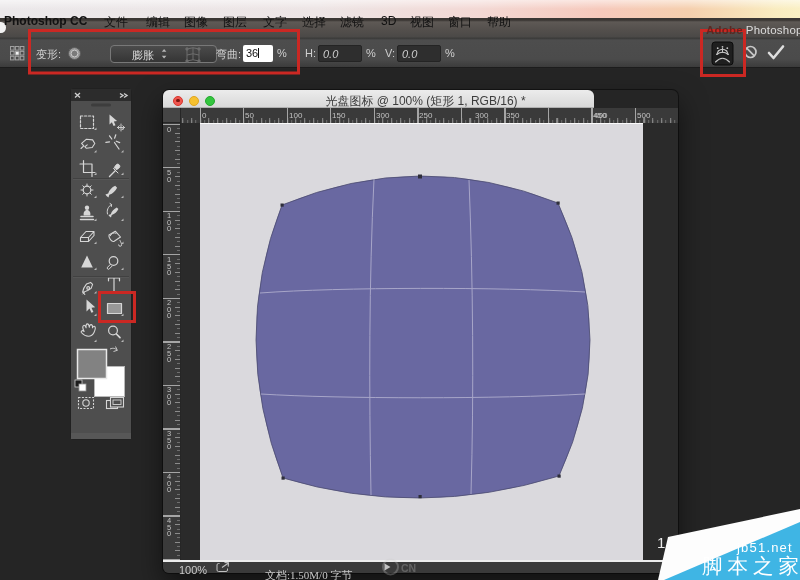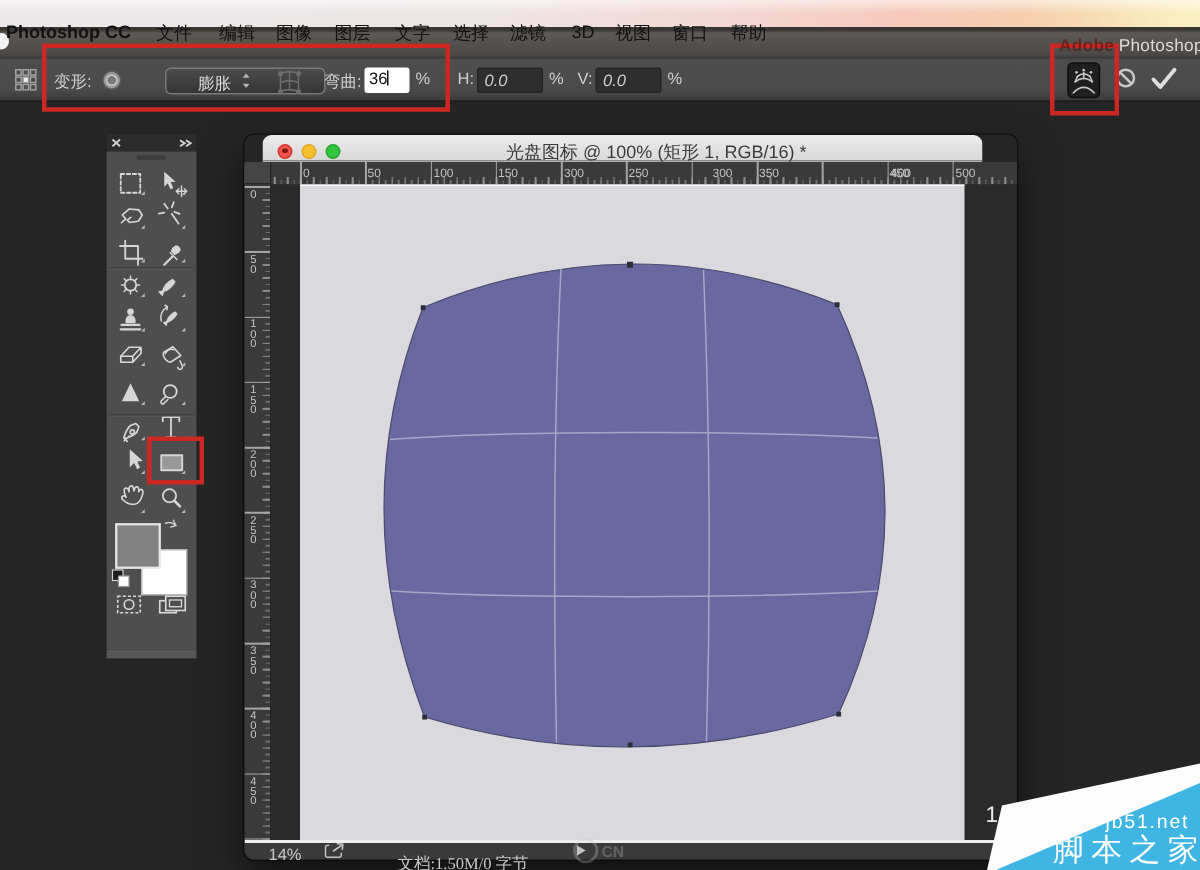--- a/index.html
+++ b/index.html
@@ -26,21 +26,21 @@
     background:linear-gradient(#4b4b4b,#353535); border:1px solid #787878;
     border-radius:4px; color:#e0e0e0; font-size:11px;margin-left:47px; }
   .inpw { position:absolute; left:243px; top:45px; width:30px; height:17px;
     background:#fff; border-radius:2px; color:#111; font-size:11px; padding:2px 0 0 3px; }
   .inpd { position:absolute; top:45px; width:44px; height:17px; background:#2e2e2e;
     border:1px solid #242424; border-radius:2px; color:#cccccc; font-size:11px; padding:2px 0 0 4px;font-style:italic; }
 
   
   #win { position:absolute; left:163px; top:90px; width:515px; height:483px;
     border-radius:6px; box-shadow:0 0 0 1px rgba(0,0,0,.45), 0 12px 28px rgba(0,0,0,.55); }
-  #titlebar { position:absolute; left:12px; top:0; width:480px; height:18px;
+  #titlebar { position:absolute; left:0; top:0; width:431px; height:18px;
     background:linear-gradient(#ececec,#d8d8d8); border-radius:6px 6px 0 0;
     border-bottom:1px solid #b0b0b0; }
   .light { position:absolute; top:5.5px; width:10px; height:10px; border-radius:50%; }
   #title { position:absolute; left:5px; width:515px; text-align:center; top:3px; font-size:12px; color:#3c3c3c; }
   #hruler { position:absolute; left:0; top:18px; width:515px; height:15px; background:#3a3a3a; overflow:hidden; }
   #hruler .tminor { position:absolute; left:0; right:0; bottom:0; height:3px;
     background:repeating-linear-gradient(to right, #6e6e6e 0 1px, transparent 1px 4.35px);
     background-position-x:2.2px; }
   #hruler .tmid { position:absolute; left:0; right:0; bottom:0; height:5px;
     background:repeating-linear-gradient(to right, #8b8b8b 0 1px, transparent 1px 8.7px);
@@ -145,21 +145,21 @@
       <div class="vnum" style="top:264px;">3<br>0<br>0</div>
       <div class="vnum" style="top:308px;">3<br>5<br>0</div>
       <div class="vnum" style="top:351px;">4<br>0<br>0</div>
       <div class="vnum" style="top:395px;">4<br>5<br>0</div>
 
     </div>
     <div id="canvas">
       <div id="doc"></div>
     </div>
     <div id="statusbar">
-      <span style="position:absolute; left:16px; top:2px;">14%</span>
+      <span style="position:absolute; left:16px; top:2px;">100%</span>
       <span style="position:absolute; left:102px; top:6px;font-family:Liberation Serif, serif;">文档:1.50M/0 字节</span>
     </div>
   </div>
 
   <svg id="toolbarsvg" width="62" height="354" viewBox="0 0 62 354">
     <rect x="0.5" y="2.5" width="61" height="351" rx="3" fill="#1e1e1e"></rect>
     <rect x="1" y="3" width="60" height="12" fill="#2c2c2c"></rect>
     <rect x="1" y="15" width="60" height="332" fill="#4e4e4e"></rect>
     <rect x="1" y="347" width="60" height="6" fill="#575757"></rect>
 

